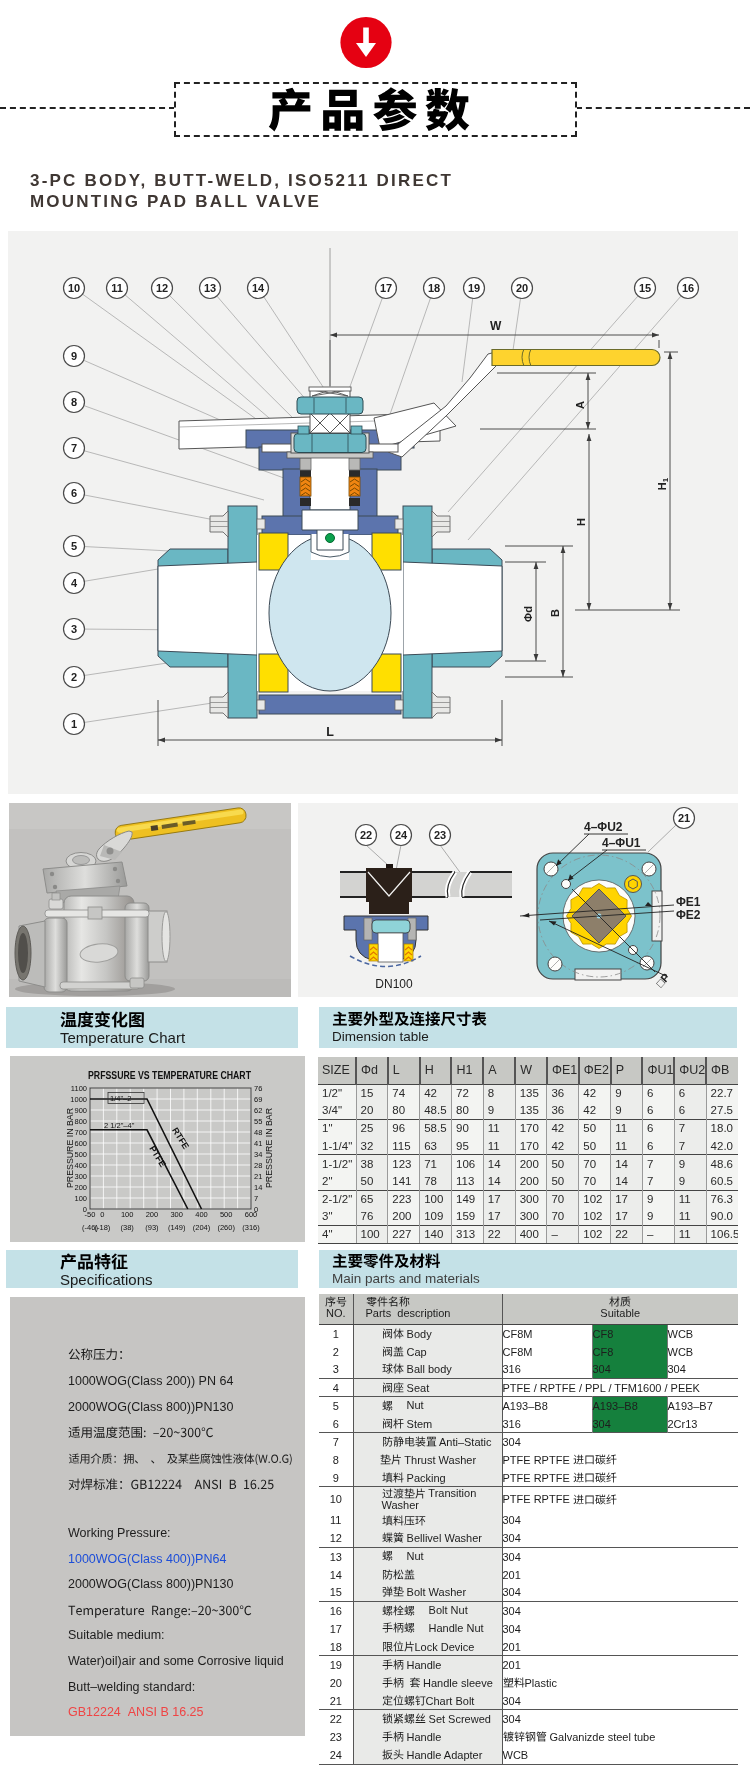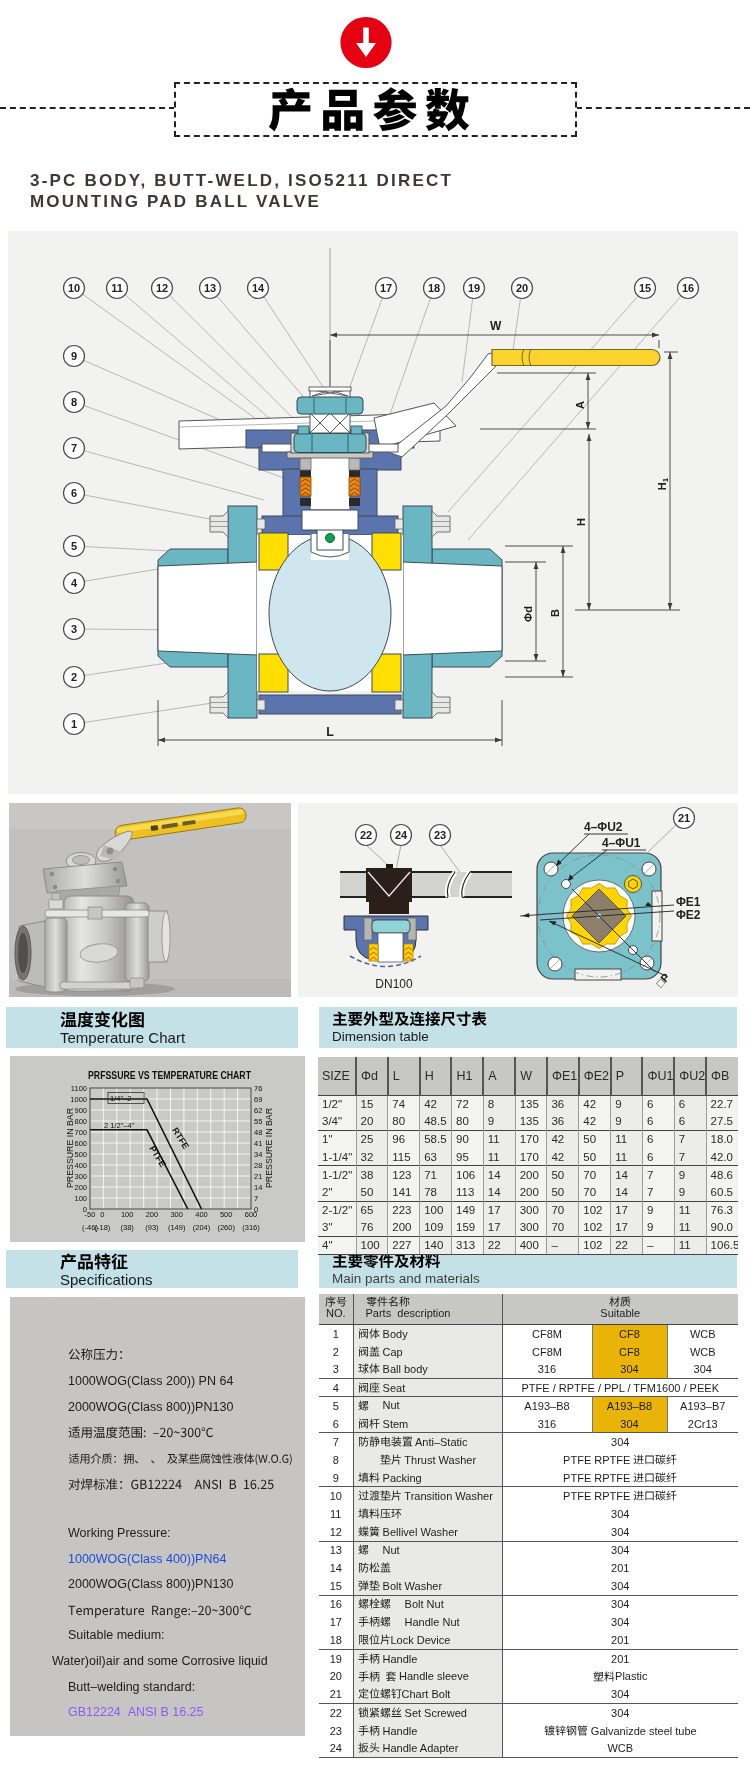--- a/index.html
+++ b/index.html
@@ -85,21 +85,21 @@
       <col>
       <col>
       <col>
       <col>
       <col>
       <col>
       <col>
       <col>
     </colgroup>
     <tbody>
-      <tr style="height:38px">
+      <tr style="height:27px">
         <td class="dh">SIZE</td>
         <td class="dh">Φd</td>
         <td class="dh">L</td>
         <td class="dh">H</td>
         <td class="dh">H1</td>
         <td class="dh">A</td>
         <td class="dh">W</td>
         <td class="dh">ΦE1</td>
         <td class="dh">ΦE2</td>
         <td class="dh">P</td>
@@ -344,35 +344,35 @@
     <use href="#q39" transform="translate(9834 880) scale(1 -1)"></use>
     <use href="#q40" transform="translate(10370 880) scale(1 -1)"></use>
     <use href="#q41" transform="translate(10925 880) scale(1 -1)"></use>
     <use href="#q42" transform="translate(11480 880) scale(1 -1)"></use>
     <use href="#q43" transform="translate(12035 880) scale(1 -1)"></use>
     <use href="#q41" transform="translate(12590 880) scale(1 -1)"></use>
     <use href="#q41" transform="translate(13145 880) scale(1 -1)"></use>
     <use href="#q44" transform="translate(13700 880) scale(1 -1)"></use>
   </svg>
 <div class="abs" style="left:68px;top:1628px;font-size:12.5px;color:#1d1d1d">Suitable medium:</div>
-<div class="abs" style="left:52px;top:1654px;font-size:12.5px;color:#1d1d1d">Water)oil)air and some Corrosive liquid</div>
+<div class="abs" style="left:68px;top:1654px;font-size:12.5px;color:#1d1d1d">Water)oil)air and some Corrosive liquid</div>
 <div class="abs" style="left:68px;top:1680px;font-size:12.5px;color:#1d1d1d">Butt–welding standard:</div>
-<div class="abs" style="left:68px;top:1705px;font-size:12.5px;color:#8b5cf6">GB12224&nbsp;&nbsp;ANSI B 16.25</div>
+<div class="abs" style="left:68px;top:1705px;font-size:12.5px;color:#ef4444">GB12224&nbsp;&nbsp;ANSI B 16.25</div>
 <style>
 #pt{position:absolute;left:319px;top:1294px;width:419px;font-size:11px;color:#1d1d1d}
 #pt td{vertical-align:middle}
 #pt td.ph{background:#c7c8c4;border-bottom:1.5px solid #444;text-align:left;padding-left:12px;line-height:13px;padding-top:2px;padding-bottom:2px}
 #pt td.pc{text-align:center;padding-left:0}
 #pt td.pn{text-align:center;border-right:1.5px solid #555}
-#pt td.pd{background:#e9eae8;text-align:left;padding-left:4px;border-right:1.5px solid #555}
+#pt td.pd{background:#e9eae8;text-align:left;padding-left:28px;border-right:1.5px solid #555}
 #pt td.ph:first-child,#pt td.pn{border-right:1.5px solid #555}
 #pt td.ph:nth-child(2){border-right:1.5px solid #555}
-#pt td.m1,#pt td.m2,#pt td.m3,#pt td.ms{text-align:center}
+#pt td.m1,#pt td.m2,#pt td.m3,#pt td.ms{text-align:left}
 #pt td.m1{border-right:1px solid #777}
-#pt td.m2{background:#eab308;border-right:1px solid #777}
+#pt td.m2{background:#15803d;border-right:1px solid #777}
 #pt tr.gs td{border-top:1.5px solid #555}
 #pt tr:last-child td{border-bottom:1.5px solid #555}
 #pt col.n{width:34px}#pt col.d{width:149px}#pt col.a{width:90px}#pt col.b{width:75px}
 </style>
 <table id="pt">
     <colgroup>
       <col class="n">
       <col class="d">
       <col class="a">
       <col class="b">

